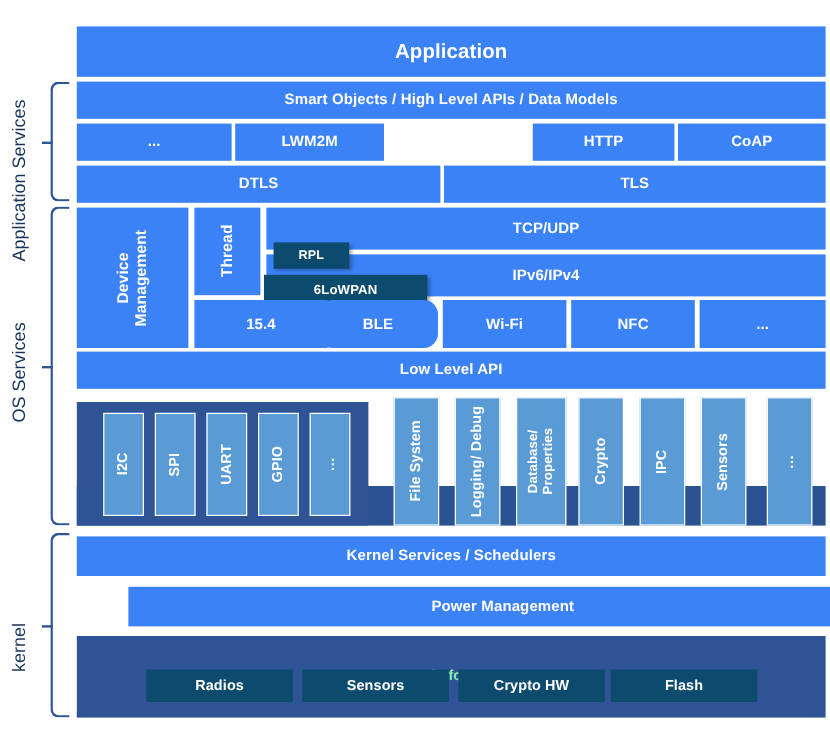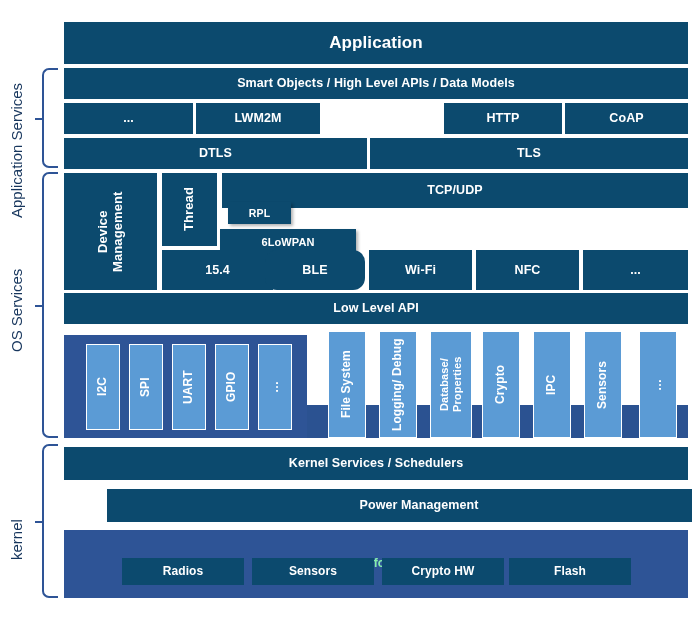--- a/index.html
+++ b/index.html
@@ -11,21 +11,21 @@
     position:relative;
     width:692px;
     height:617px;
     overflow:hidden;
     background:#ffffff;
   }
 
   
   .box{
     position:absolute;
-    background:#0c4a6e;
+    background:#3b82f6;
     color:#ffffff;
     display:flex;
     align-items:center;
     justify-content:center;
     text-align:center;
     font-size:12.5px;
     font-weight:600;
     letter-spacing:.1px;
     line-height:1.15;
     box-sizing:border-box;
@@ -107,20 +107,21 @@
 
   <div class="box" style="left:64px; top:138px; width:303px; height:31px;">DTLS</div>
   <div class="box" style="left:370px; top:138px; width:318px; height:31px;">TLS</div>
 
   <div class="box vert" style="left:64px; top:173px; width:93px; height:117px; font-size:13px;">Device Management</div>
 
   <div class="box vert" style="left:162px; top:173px; width:55px; height:73px; font-size:13px;">Thread</div>
 
   <div class="box" style="left:222px; top:173px; width:466px; height:35px;">TCP/UDP</div>
 
+  <div class="box" style="left:222px; top:212px; width:466px; height:35px;">IPv6/IPv4</div>
 
   <div class="box peri shadowed" style="left:228px; top:202px; width:63px; height:22px; font-size:10.5px;">RPL</div>
   <div class="box peri shadowed" style="left:220px; top:229px; width:136px; height:27px; font-size:11px;">6LoWPAN</div>
 
   <div class="box" style="left:162px; top:250px; width:111px; height:40px;">15.4</div>
   <div class="box" style="left:265px; top:250px; width:100px; height:40px;border-radius:12px;">BLE</div>
   <div class="box" style="left:369px; top:250px; width:103px; height:40px;">Wi-Fi</div>
   <div class="box" style="left:476px; top:250px; width:103px; height:40px;">NFC</div>
   <div class="box" style="left:583px; top:250px; width:105px; height:40px;">...</div>
 

